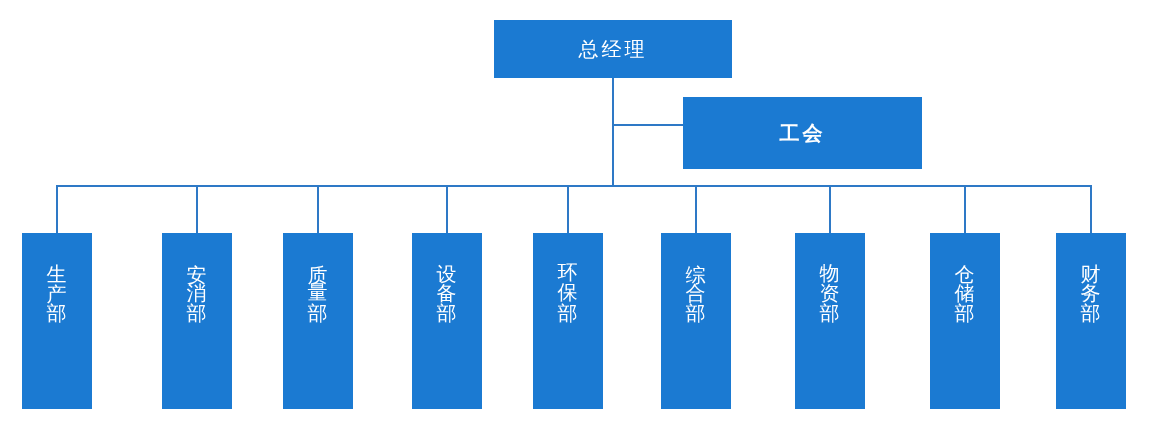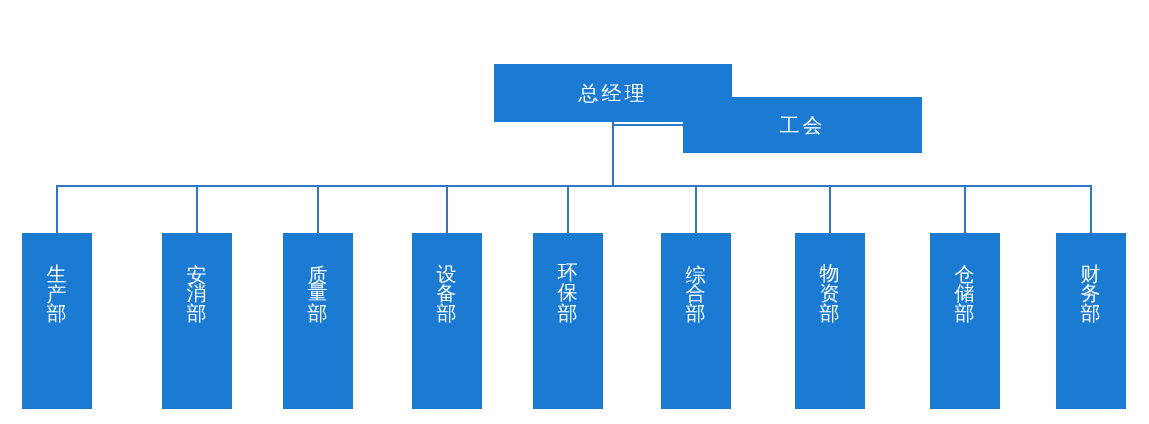--- a/index.html
+++ b/index.html
@@ -22,22 +22,22 @@
     display: flex;
     align-items: center;
     justify-content: center;
     box-sizing: border-box;
   }
   .node-h .label {
     font-size: 20px;
     letter-spacing: 3px;
     white-space: nowrap;
   }
-  .node-root  { left: 494px; top: 20px;  width: 238px; height: 58px; margin-top: 44px; }
-  .node-union { left: 683px; top: 97px;  width: 239px; height: 56px; }
+  .node-root  { left: 494px; top: 20px;  width: 238px; height: 58px; }
+  .node-union { left: 683px; top: 97px;  width: 239px; height: 72px; font-weight: bold; }
   .dept {
     top: 233px;
     width: 70px;
     height: 176px;
     align-items: flex-start;
     padding-top: 15px;
   }
   .dept .label {
     writing-mode: vertical-rl;
     text-orientation: upright;

